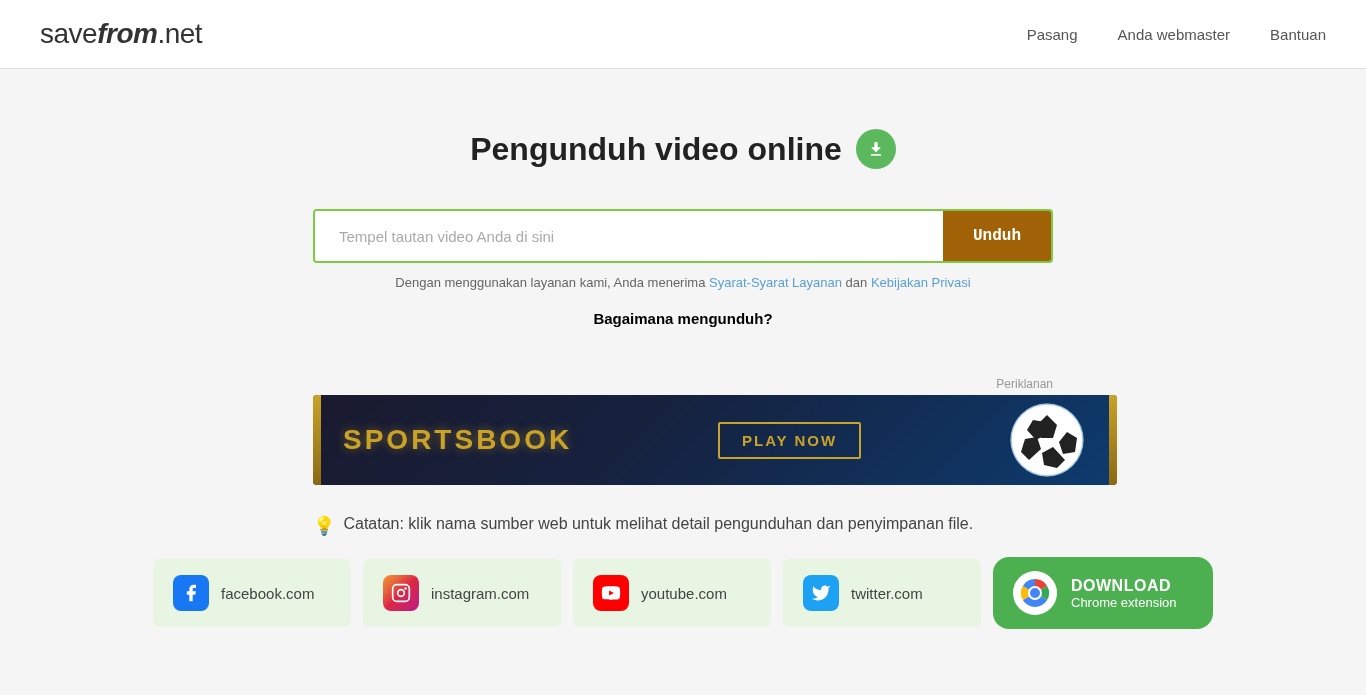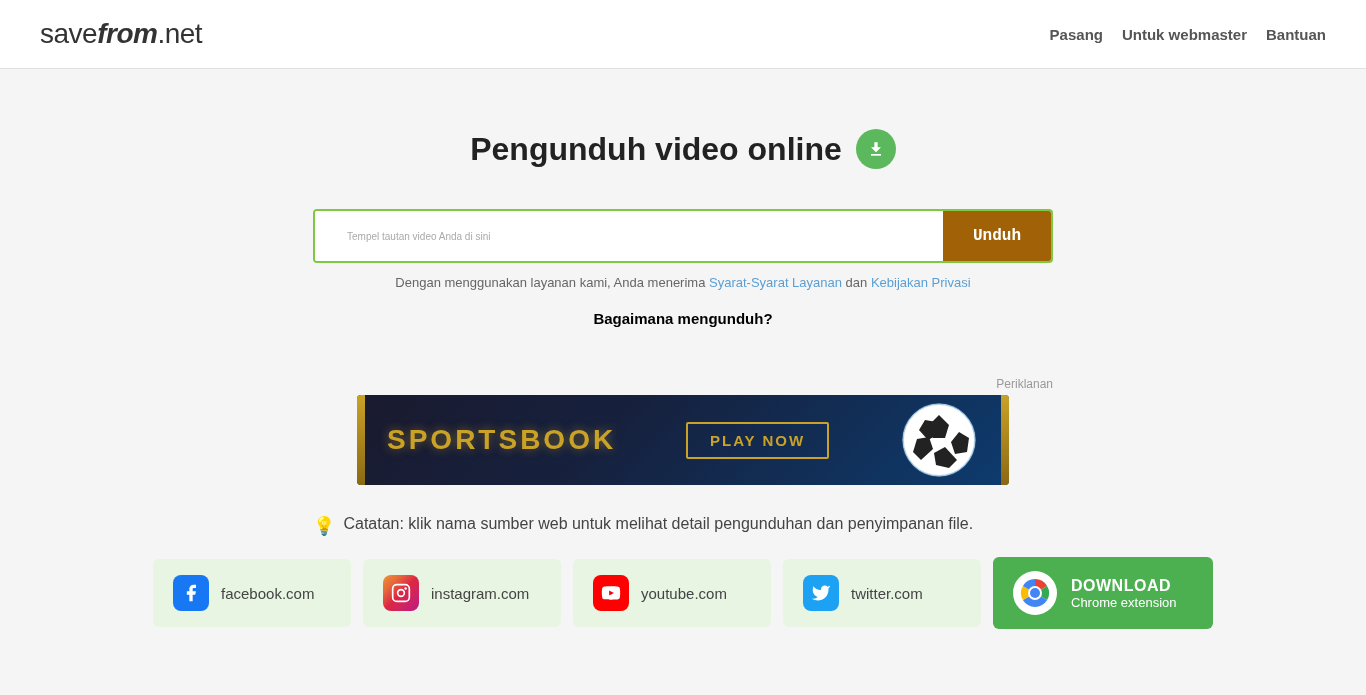--- a/index.html
+++ b/index.html
@@ -25,22 +25,21 @@
       color: #333;
       text-decoration: none;
       letter-spacing: -0.5px;
     }
     .logo span {
       font-style: italic;
       font-weight: 700;
     }
     .nav {
       display: flex;
-      gap: 19px;
-      font-weight: bold;
+      gap: 40px;
     }
     .nav a {
       text-decoration: none;
       color: #555;
       font-size: 15px;
     }
 
     
     .main {
       max-width: 780px;
@@ -80,22 +79,22 @@
     .search-bar {
       display: flex;
       margin-bottom: 12px;
       border: 2px solid #7dc942;
       border-radius: 4px;
       overflow: hidden;
       background: #fff;
     }
     .search-input {
       flex: 1;
-      padding: 16px 32px;
-      font-size: 10px;
+      padding: 16px 24px;
+      font-size: 15px;
       border: none;
       outline: none;
       color: #999;
       background: #fff;
     }
     .search-input::placeholder {
       color: #aaa;
     }
     .unduh-btn {
       background: #a16207;
@@ -137,21 +136,21 @@
       padding: 0 20px;
     }
     .ad-label {
       text-align: right;
       font-size: 12px;
       color: #999;
       margin-bottom: 4px;
       padding-right: 0;
     }
     .ad-banner {
-      width: 652px;
+      width: 804px;
       height: 90px;
       background: linear-gradient(135deg, #1a1a2e 0%, #16213e 40%, #0d3b6e 100%);
       border-radius: 4px;
       display: flex;
       align-items: center;
       justify-content: space-between;
       padding: 0 30px;
       margin: 0 auto;
       position: relative;
       overflow: hidden;
@@ -265,21 +264,21 @@
     }
 
     .social-name {
       font-size: 15px;
       color: #444;
     }
 
     
     .chrome-btn {
       background: #4caf50;
-      border-radius: 6px;
+      border-radius: 16px;
       padding: 14px 20px;
       display: flex;
       align-items: center;
       gap: 14px;
       cursor: pointer;
       text-decoration: none;
       flex-shrink: 0;
       min-width: 220px;
     }
 
@@ -307,21 +306,21 @@
   </style>
 </head>
 <body>
 
 <header class="header">
   <a class="logo" href="#">
     save<span>from</span>.net
   </a>
   <nav class="nav">
     <a href="#">Pasang</a>
-    <a href="#">Untuk webmaster</a>
+    <a href="#">Anda webmaster</a>
     <a href="#">Bantuan</a>
   </nav>
 </header>
 
 <div class="main">
   <h1 class="page-title">
     <span>Pengunduh video online</span>
     <div class="download-circle">
       <svg viewBox="0 0 24 24">
         <path d="M12 16l-6-6h4V4h4v6h4z"></path>

